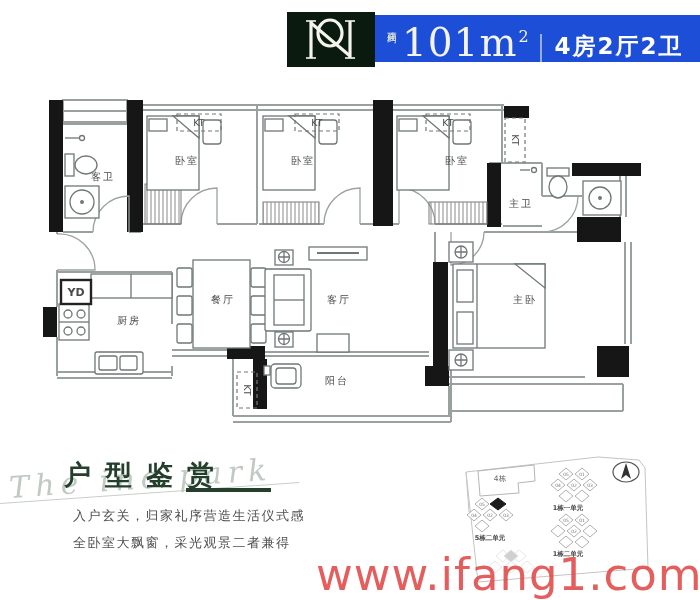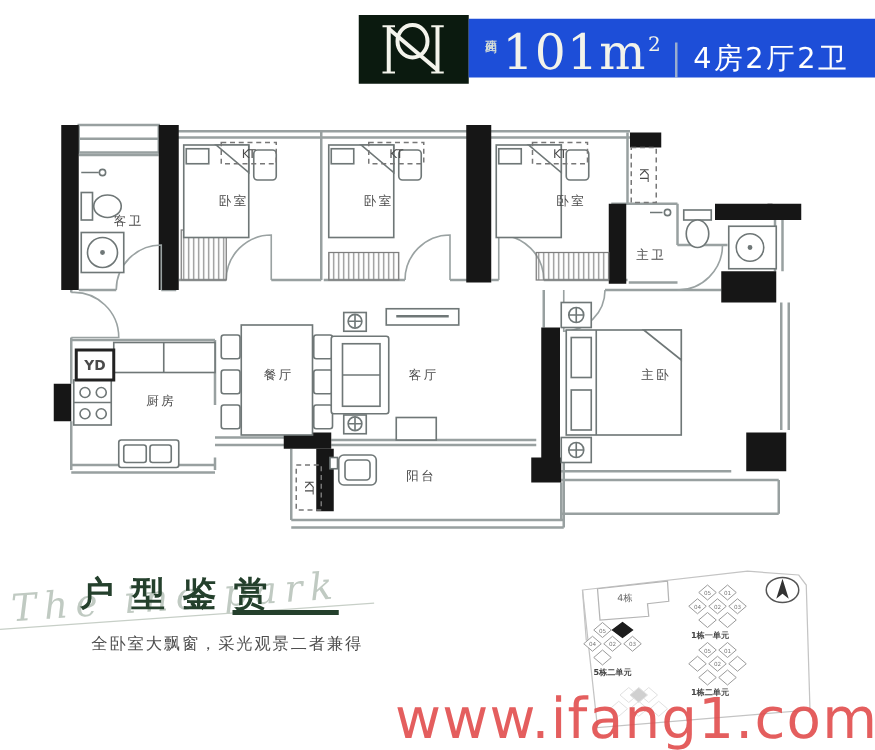--- a/index.html
+++ b/index.html
@@ -8,21 +8,21 @@
   
   .logo-box{position:absolute;left:287px;top:12px;width:88px;height:55px;background:#0b1a0f;}
   .banner{position:absolute;left:375px;top:15px;width:328px;height:47px;background:#1d4ed8;
           display:flex;align-items:flex-end;padding-left:12px;box-sizing:border-box;}
   .area-label{writing-mode:vertical-rl;text-orientation:upright;font-size:9.5px;line-height:1.05;
           color:#d9e0d6;letter-spacing:1px;margin-right:5px;height:38px;}
   .area-value{font-family:"DejaVu Serif","Liberation Serif",serif;font-size:39px;color:#f3f3ea;
           letter-spacing:1px;line-height:1;}
   .area-sup{font-size:16px;vertical-align:14px;margin-left:1px;}
   .divider{width:2px;height:28px;background:#cfd6cc;opacity:.7;margin:0 13px 0 10px;}
-  .layout-text{font-size:23px;color:#ffffff;letter-spacing:2px;font-weight:normal;}
+  .layout-text{font-size:23px;color:#ffffff;letter-spacing:2px;font-weight:bold;}
   
   .plan{position:absolute;left:37px;top:84px;}
   .plan text{font-family:"DejaVu Sans","Liberation Sans",sans-serif;fill:#4a4a4a;}
   
   .script-text{position:absolute;left:8px;top:470px;font-family:"DejaVu Serif","Liberation Serif",serif;
           font-style:italic;font-size:30px;color:#c0cac2;letter-spacing:6px;transform:rotate(-4deg);
           transform-origin:left top;white-space:nowrap;}
   .flourish{position:absolute;left:0;top:503px;width:300px;border-top:1px solid #c7cfc7;
           transform:rotate(-4deg);transform-origin:left top;}
   .apt-title{position:absolute;left:64px;top:457px;font-family:"DejaVu Serif","Liberation Serif",serif;
@@ -265,20 +265,21 @@
   </g>
   <text x="39" y="212" font-size="11" font-weight="bold" fill="#222" text-anchor="middle">YD</text>
 </svg>
 </div>
 
 <div class="script-text">The inc park</div>
 <div class="flourish"></div>
 <div class="apt-title">户型鉴赏</div>
 <div class="title-rule"></div>
 <div class="apt-desc">
+  <div>入户玄关，归家礼序营造生活仪式感</div>
   <div>全卧室大飘窗，采光观景二者兼得</div>
 </div>
 
 <div class="siteplan">
 <svg width="245" height="148" viewBox="0 0 245 148">
   <g stroke="#c4c4c4" fill="none" stroke-width="1">
     <path d="M18,22 L150,7 L191,10 L197,18 L200,118 L30,132 Z"></path>
     <path d="M18,22 L21,62 L30,64"></path>
   </g>
   <g stroke="#b5b5b5" fill="#ffffff" stroke-width="1">

